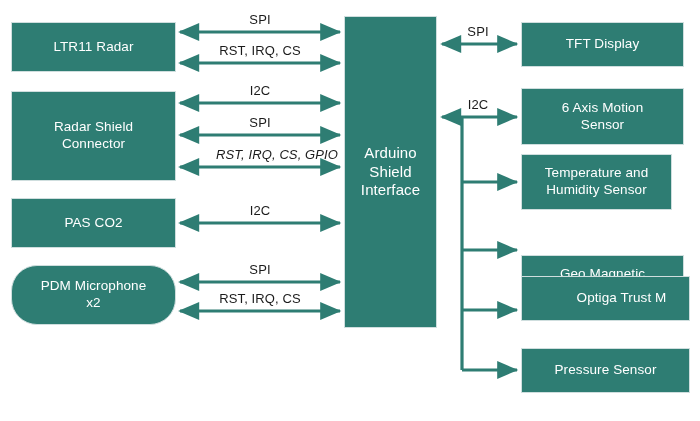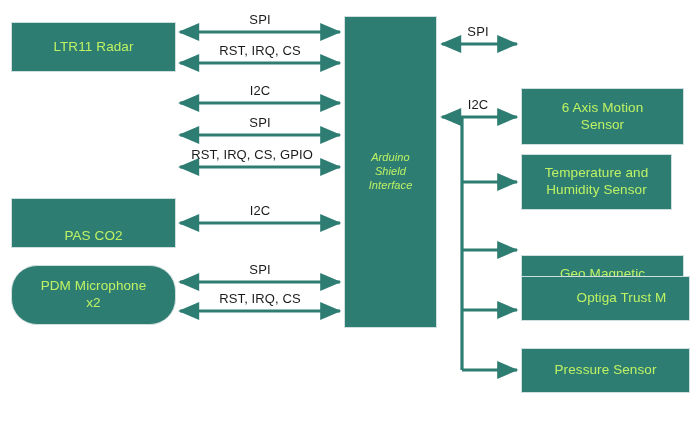--- a/index.html
+++ b/index.html
@@ -14,38 +14,37 @@
     height: 421px;
     background: #ffffff;
     overflow: hidden;
     font-family: "Liberation Sans", sans-serif;
   }
   .block {
     position: absolute;
     box-sizing: border-box;
     background: #2E7D73;
     border: 1px solid #cfdede;
-    color: #bef264;
+    color: #ffffff;
     display: flex;
     align-items: center;
     justify-content: center;
     text-align: center;
     font-size: 13.5px;
     line-height: 1.25;
     font-weight: 400;
     letter-spacing: 0.1px;
     padding: 2px 6px;
   }
   .block-label {
     display: block;
     white-space: pre-line;
   }
   .block.center {
-    font-size: 11px;
-    font-style: italic;
+    font-size: 15px;
   }
   .conn-label {
     position: absolute;
     color: #1b1b1b;
     font-size: 13px;
     text-align: center;
     white-space: nowrap;
     transform: translateX(-50%);
     letter-spacing: 0.1px;
   }
@@ -103,28 +102,35 @@
 
   <div class="block center" style="left:344px; top:16px; width:93px; height:312px;">
     <span class="block-label">Arduino
 Shield
 Interface</span>
   </div>
 
   <div class="block" style="left:11px; top:22px; width:165px; height:50px;">
     <span class="block-label">LTR11 Radar</span>
   </div>
-  <div class="block" style="left:11px; top:198px; width:165px; height:50px;align-items:flex-end;">
+  <div class="block" style="left:11px; top:91px; width:165px; height:90px;">
+    <span class="block-label">Radar Shield
+Connector</span>
+  </div>
+  <div class="block" style="left:11px; top:198px; width:165px; height:50px;">
     <span class="block-label">PAS CO2</span>
   </div>
   <div class="block" style="left:11px; top:265px; width:165px; height:60px;border-radius:26px;">
     <span class="block-label">PDM Microphone
 x2</span>
   </div>
 
+  <div class="block" style="left:521px; top:22px; width:163px; height:45px;">
+    <span class="block-label">TFT Display</span>
+  </div>
   <div class="block" style="left:521px; top:88px; width:163px; height:57px;">
     <span class="block-label">6 Axis Motion
 Sensor</span>
   </div>
   <div class="block" style="left:521px; top:154px; width:151px; height:56px;">
     <span class="block-label">Temperature and
 Humidity Sensor</span>
   </div>
   <div class="block" style="left:521px; top:222px; width:163px; height:56px;margin-top:33px;">
     <span class="block-label">Geo Magnetic
@@ -135,21 +141,21 @@
   </div>
   <div class="block" style="left:521px; top:348px; width:169px; height:45px;">
     <span class="block-label">Pressure Sensor</span>
   </div>
 
 
   <div class="conn-label" style="left:260px; top:12px;">SPI</div>
   <div class="conn-label" style="left:260px; top:43px;">RST, IRQ, CS</div>
   <div class="conn-label" style="left:260px; top:83px;">I2C</div>
   <div class="conn-label" style="left:260px; top:115px;">SPI</div>
-  <div class="conn-label" style="left:252px; top:147px;">RST, IRQ, CS, GPIO</div>
+  <div class="conn-label" style="left:277px; top:147px;font-style:italic;">RST, IRQ, CS, GPIO</div>
   <div class="conn-label" style="left:260px; top:203px;">I2C</div>
   <div class="conn-label" style="left:260px; top:262px;">SPI</div>
   <div class="conn-label" style="left:260px; top:291px;">RST, IRQ, CS</div>
 
   <div class="conn-label" style="left:478px; top:24px;">SPI</div>
   <div class="conn-label" style="left:478px; top:97px;">I2C</div>
 
 </div>
 
 </body></html>

